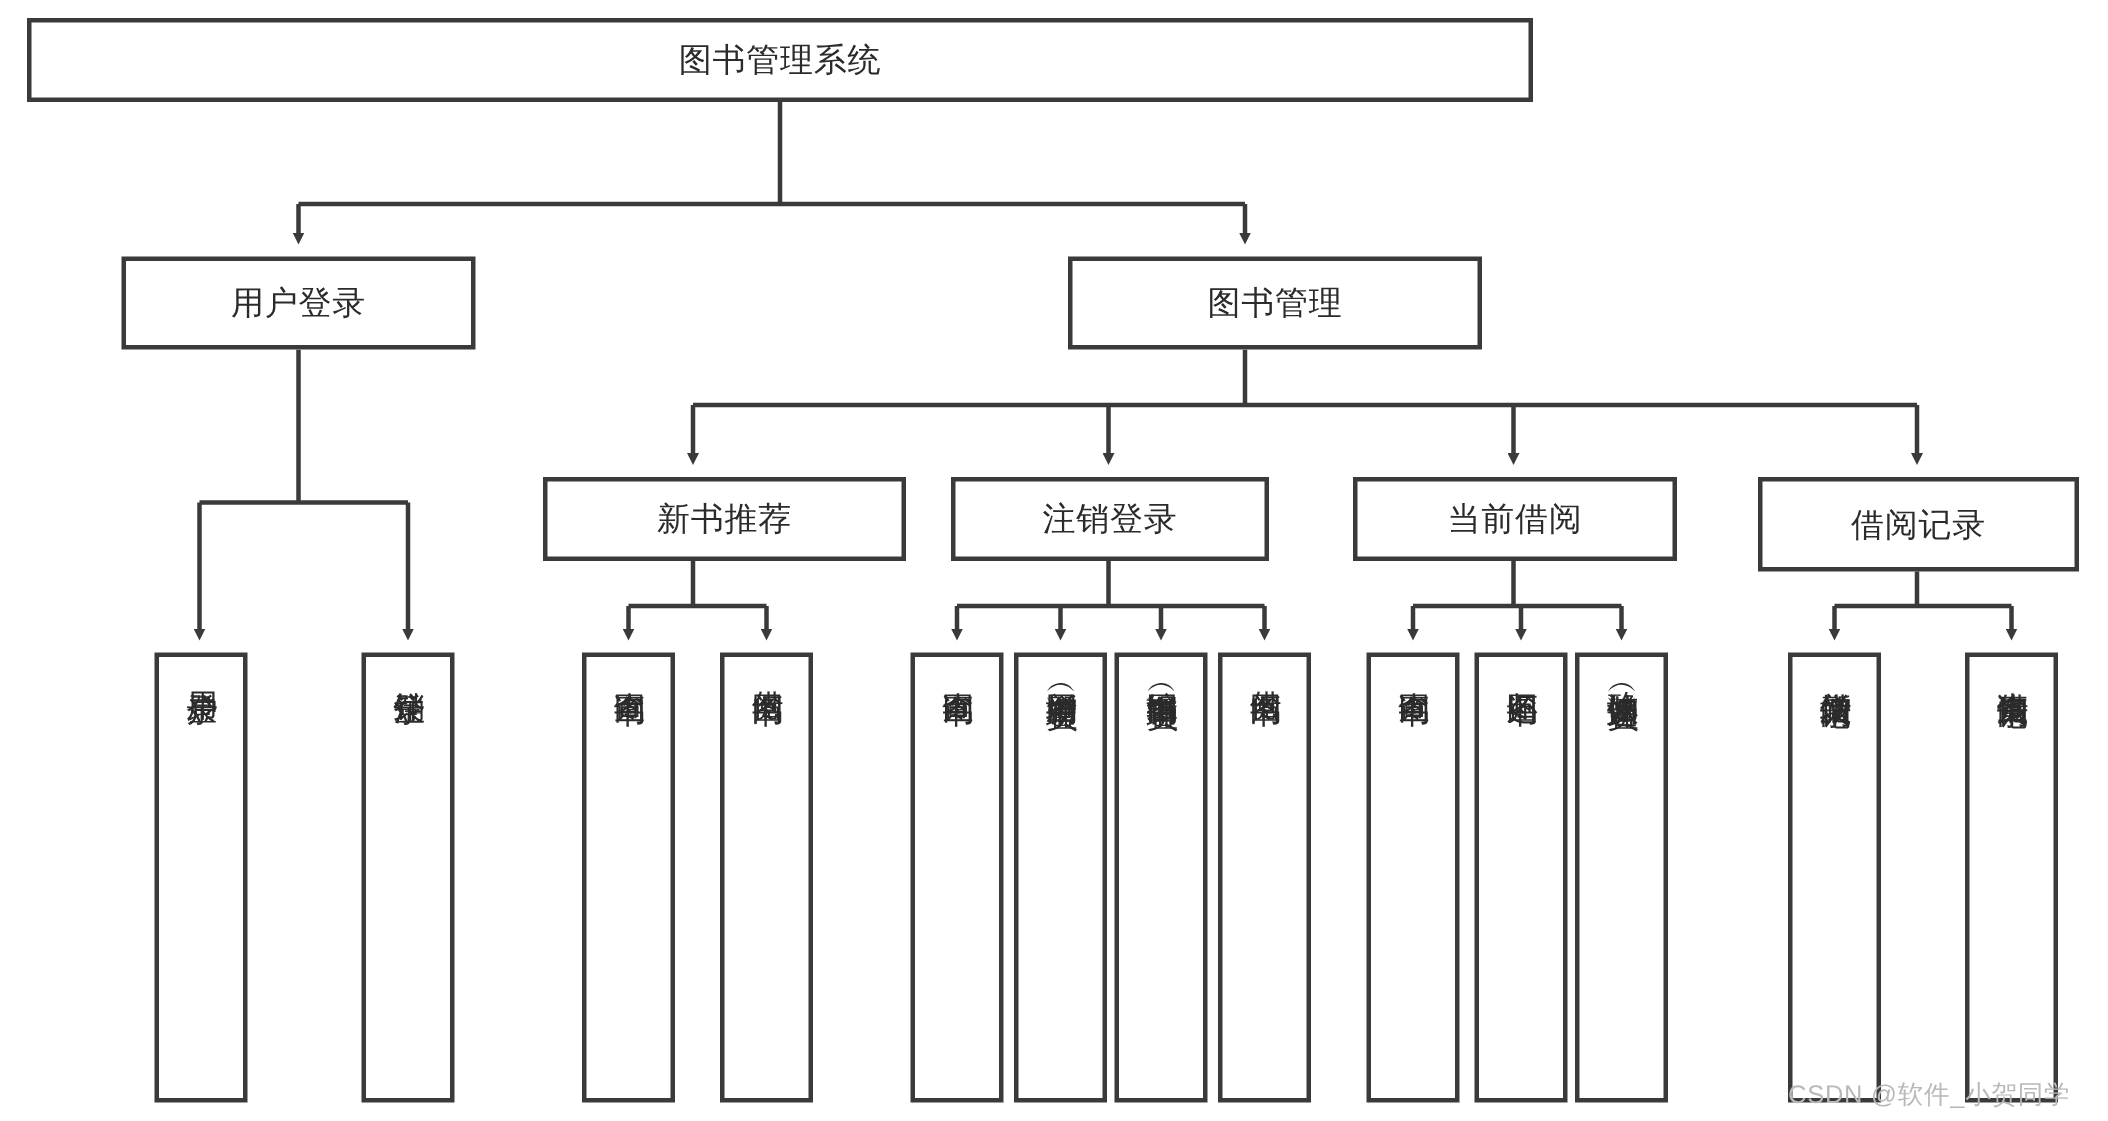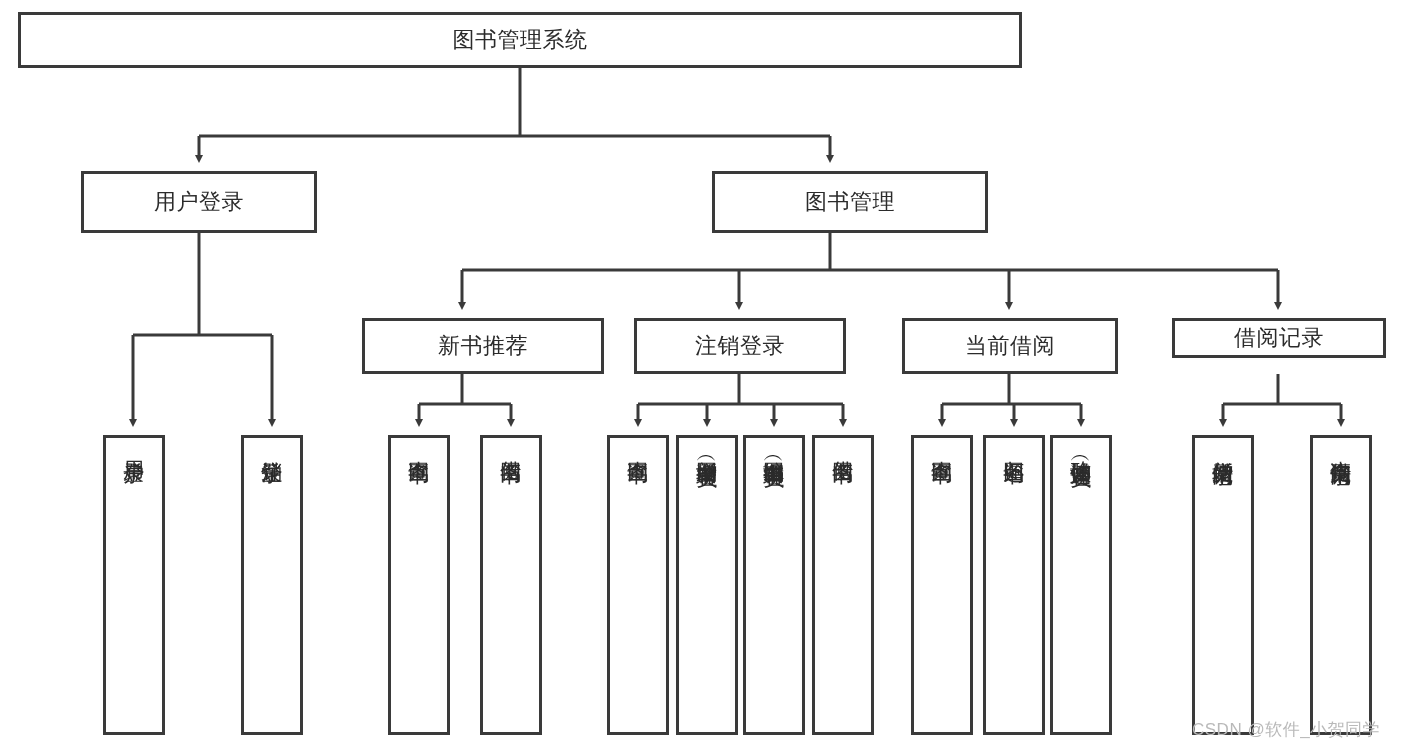--- a/index.html
+++ b/index.html
@@ -137,21 +137,21 @@
 
   <div class="node" style="left:362px; top:318px; width:242px; height:56px;">
     <span class="node-label">新书推荐</span>
   </div>
   <div class="node" style="left:634px; top:318px; width:212px; height:56px;">
     <span class="node-label">注销登录</span>
   </div>
   <div class="node" style="left:902px; top:318px; width:216px; height:56px;">
     <span class="node-label">当前借阅</span>
   </div>
-  <div class="node" style="left:1172px; top:318px; width:214px; height:40px;">
+  <div class="node" style="left:1172px; top:318px; width:214px; height:63px;">
     <span class="node-label">借阅记录</span>
   </div>
 
   <div class="node leaf" style="left:103px; top:435px; width:62px; height:300px;">
     <span class="node-label">用户登录</span>
   </div>
   <div class="node leaf" style="left:241px; top:435px; width:62px; height:300px;">
     <span class="node-label">注销登录</span>
   </div>
 

